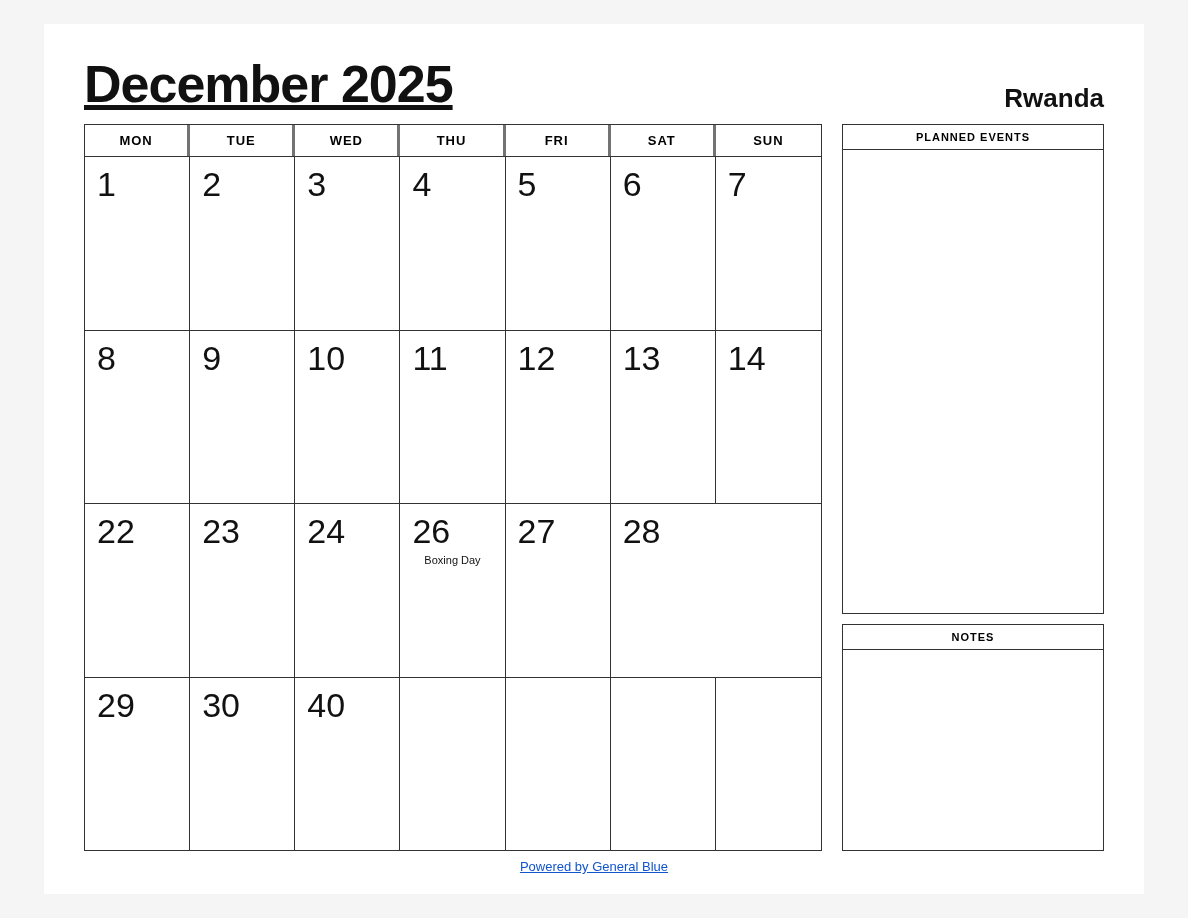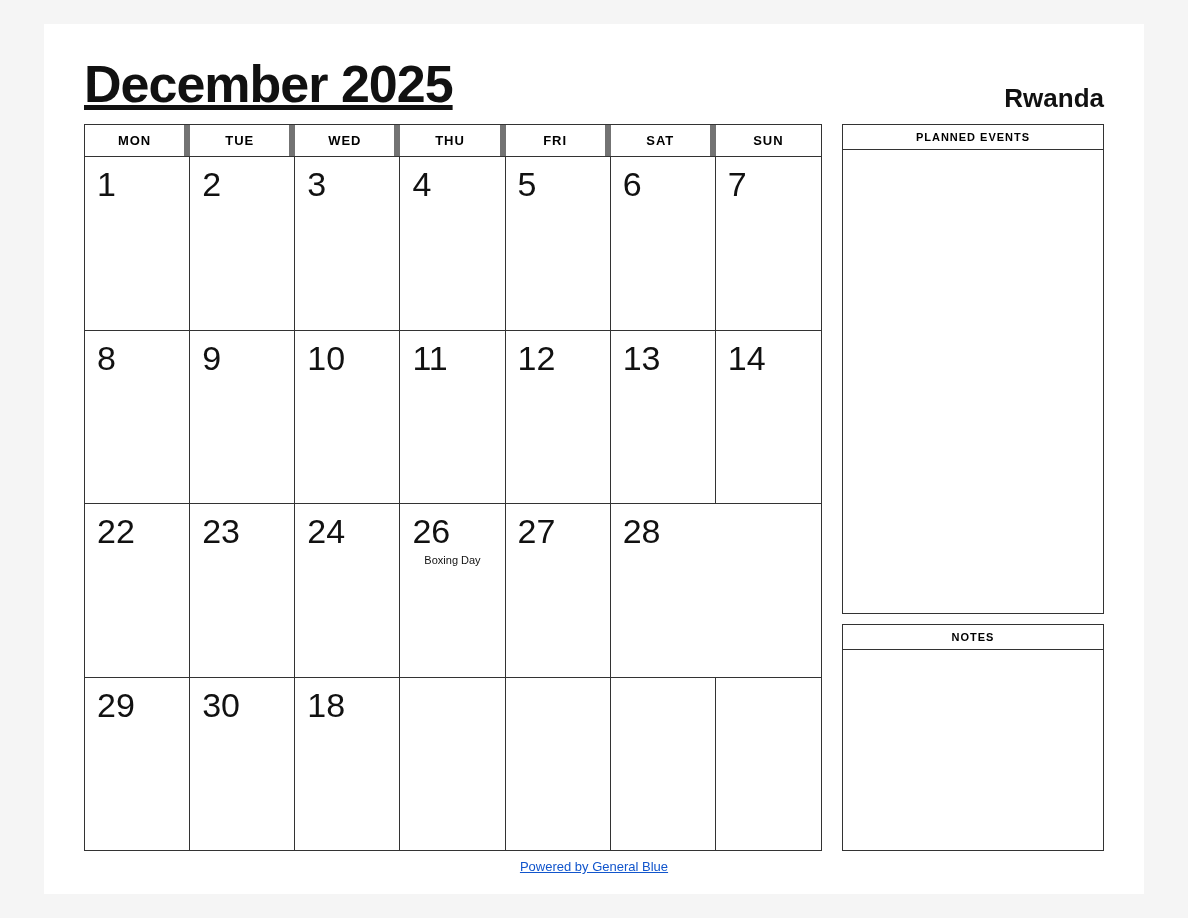--- a/index.html
+++ b/index.html
@@ -58,21 +58,21 @@
       display: grid;
       grid-template-columns: repeat(7, 1fr);
       border-bottom: 1.5px solid #333;
     }
     .day-header {
       text-align: center;
       padding: 8px 0;
       font-size: 13px;
       font-weight: 700;
       letter-spacing: 1px;
-      border-right: 6px solid #737373;
+      border-right: 3px solid #737373;
     }
     .day-header:last-child {
       border-right: none;
     }
     .calendar-body {
       display: flex;
       flex-direction: column;
       flex: 1;
     }
     .calendar-row {
@@ -243,21 +243,21 @@
               </div>
             </div>
             <div class="calendar-row">
               <div class="calendar-cell">
                 <span class="day-number">29</span>
               </div>
               <div class="calendar-cell">
                 <span class="day-number">30</span>
               </div>
               <div class="calendar-cell">
-                <span class="day-number">18</span>
+                <span class="day-number">40</span>
               </div>
               <div class="calendar-cell empty"></div>
               <div class="calendar-cell empty"></div>
               <div class="calendar-cell empty"></div>
               <div class="calendar-cell empty"></div>
             </div>
           </div>
       </div>
     </div>
 

